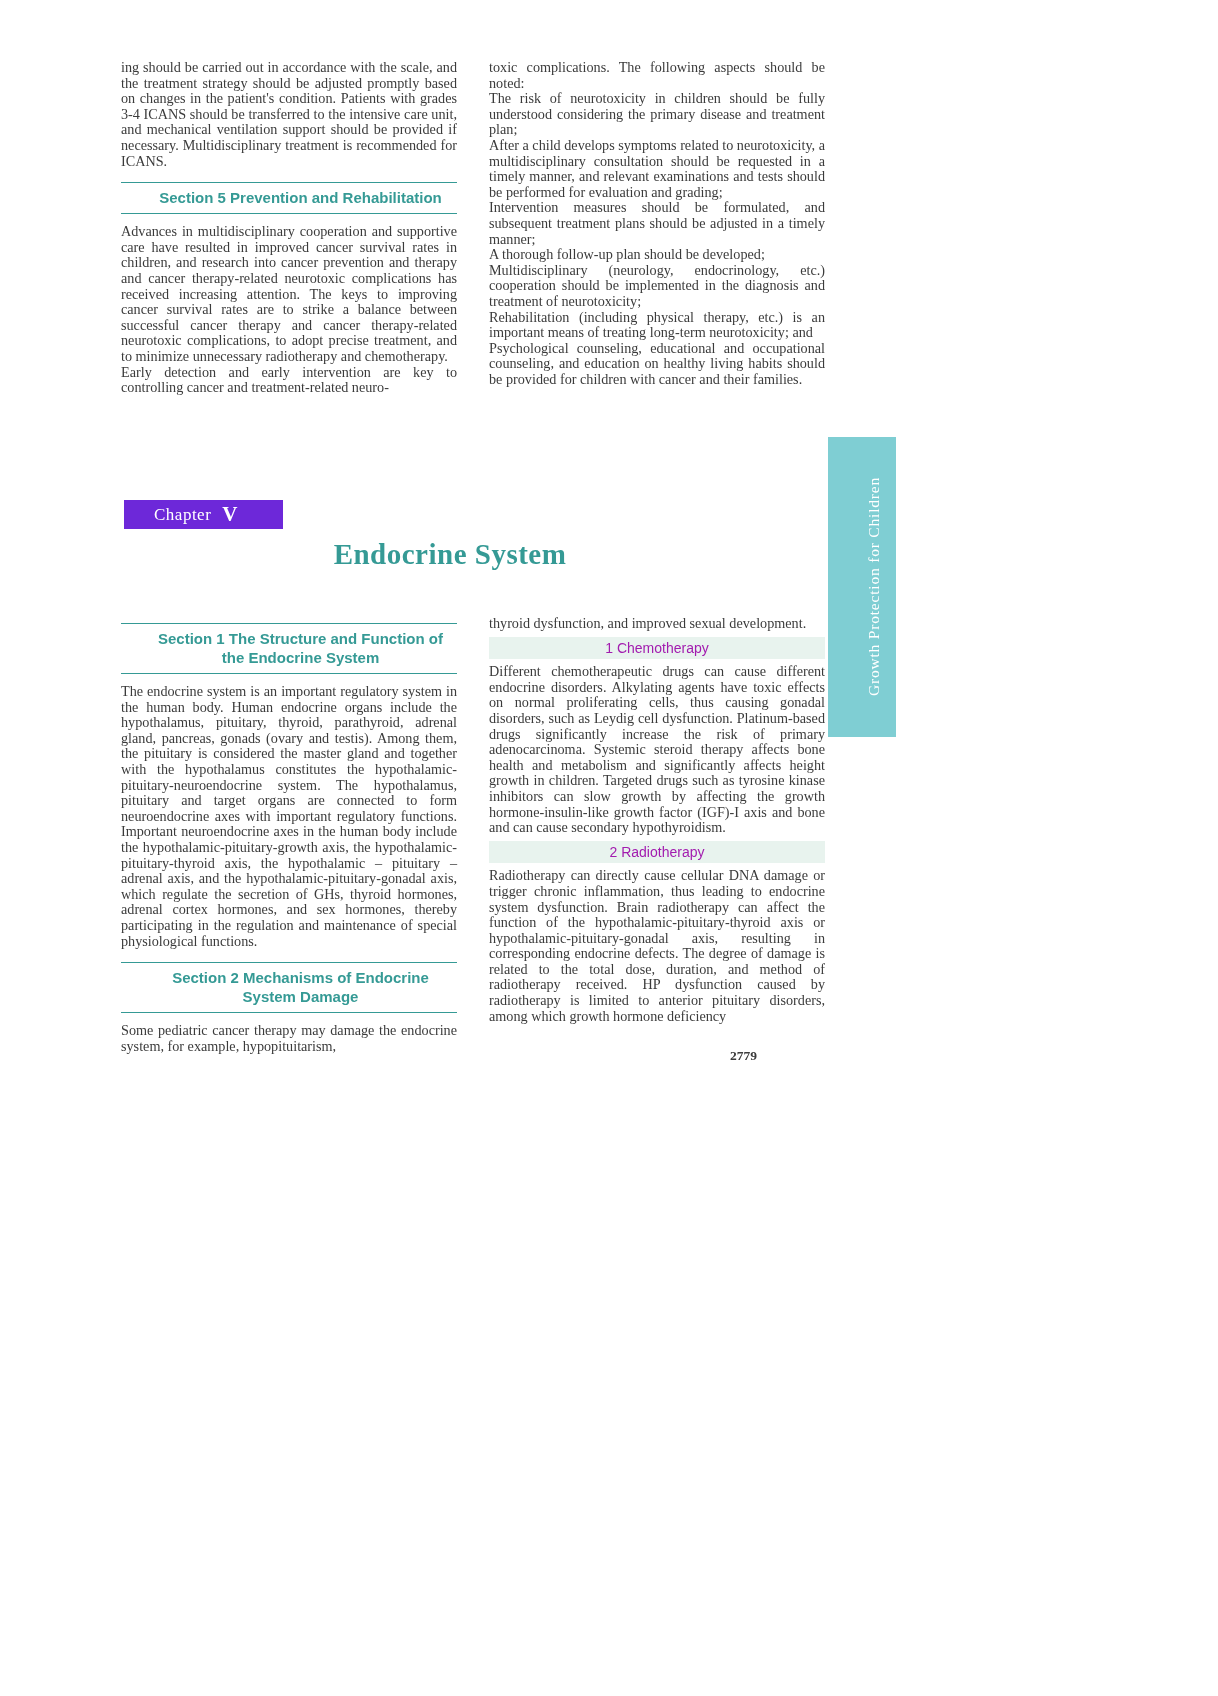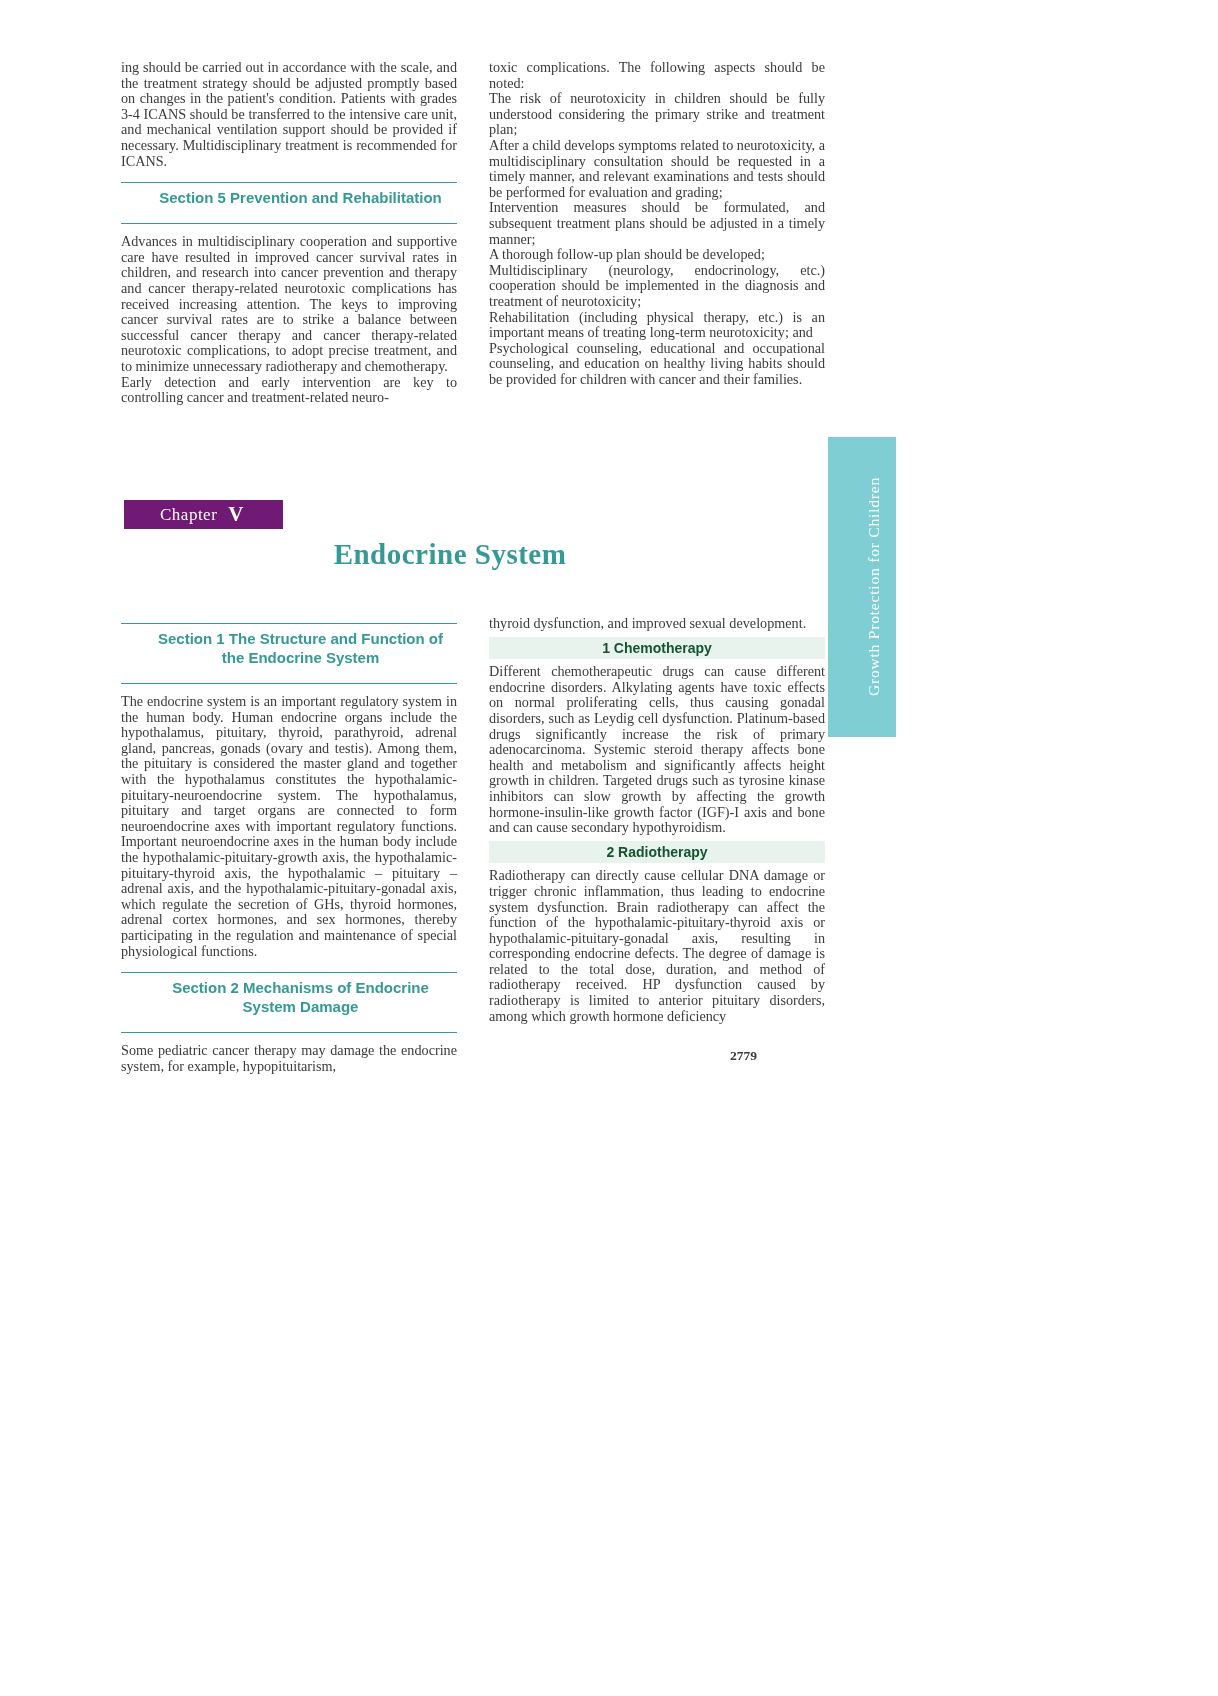--- a/index.html
+++ b/index.html
@@ -24,56 +24,56 @@
   .col p { margin: 0; }
   .section-head {
     font-family: "Liberation Sans", sans-serif;
     font-weight: bold;
     font-size: 15px;
     line-height: 19px;
     color: #359a95;
     text-align: center;
     border-top: 1.5px solid #359a95;
     border-bottom: 1.5px solid #359a95;
-    padding: 5px 0 16px 0;
+    padding: 5px 0 6px 0;
     margin: 13px 0 10px 0;
   }
   .section-head .hl { display: block; }
   .chapter-banner {
     position: absolute;
     left: 78px;
     top: 500px;
     width: 159px;
     height: 29px;
-    background: #701a75;
+    background: #6d28d9;
     color: #ffffff;
     display: flex;
     align-items: center;
-    padding-left: 13px;
+    padding-left: 7px;
   }
   .chapter-banner .ch-label { font-size: 17px; letter-spacing: 0.5px; }
   .chapter-banner .ch-numeral { font-size: 21px; margin-left: 11px; font-weight: bold; }
   .page-title {
     position: absolute;
     left: 75px;
     top: 538px;
     width: 704px;
     margin: 0;
     text-align: center;
     font-family: Liberation Serif, serif;
     font-weight: bold;
     font-size: 29px;
     color: #359a95;
     letter-spacing: 0.5px;
   }
   .sub-band {
     background: #e8f3ee;
-    color: #14532d;
+    color: #a21caf;
     font-family: "Liberation Sans", sans-serif;
-    font-weight: bold;
+    font-weight: normal;
     font-size: 14px;
     text-align: center;
     padding: 4px 0 3px 0;
     margin: 5px 0 5px 0;
   }
   .page-number {
     position: absolute;
     left: 684px;
     top: 1048px;
     font-size: 13.5px;
@@ -110,21 +110,21 @@
     <p>ing should be carried out in accordance with the scale, and the treatment strategy should be adjusted promptly based on changes in the patient's condition. Patients with grades 3-4 ICANS should be transferred to the intensive care unit, and mechanical ventilation support should be provided if necessary. Multidisciplinary treatment is recommended for ICANS.</p>
     <h2 class="section-head">
       <span>Section 5 Prevention and Rehabilitation</span>
     </h2>
     <p>Advances in multidisciplinary cooperation and supportive care have resulted in improved cancer survival rates in children, and research into cancer prevention and therapy and cancer therapy-related neurotoxic complications has received increasing attention. The keys to improving cancer survival rates are to strike a balance between successful cancer therapy and cancer therapy-related neurotoxic complications, to adopt precise treatment, and to minimize unnecessary radiotherapy and chemotherapy.</p>
     <p>Early detection and early intervention are key to controlling cancer and treatment-related neuro-</p>
   </div>
 
   <div class="col" style="left:443px; top:60px;">
     <p>toxic complications. The following aspects should be noted:</p>
-    <p>The risk of neurotoxicity in children should be fully understood considering the primary strike and treatment plan;</p>
+    <p>The risk of neurotoxicity in children should be fully understood considering the primary disease and treatment plan;</p>
     <p>After a child develops symptoms related to neurotoxicity, a multidisciplinary consultation should be requested in a timely manner, and relevant examinations and tests should be performed for evaluation and grading;</p>
     <p>Intervention measures should be formulated, and subsequent treatment plans should be adjusted in a timely manner;</p>
     <p>A thorough follow-up plan should be developed;</p>
     <p>Multidisciplinary (neurology, endocrinology, etc.) cooperation should be implemented in the diagnosis and treatment of neurotoxicity;</p>
     <p>Rehabilitation (including physical therapy, etc.) is an important means of treating long-term neurotoxicity; and</p>
     <p>Psychological counseling, educational and occupational counseling, and education on healthy living habits should be provided for children with cancer and their families.</p>
   </div>
 
   <div class="chapter-banner">
     <span class="ch-label">Chapter</span>

